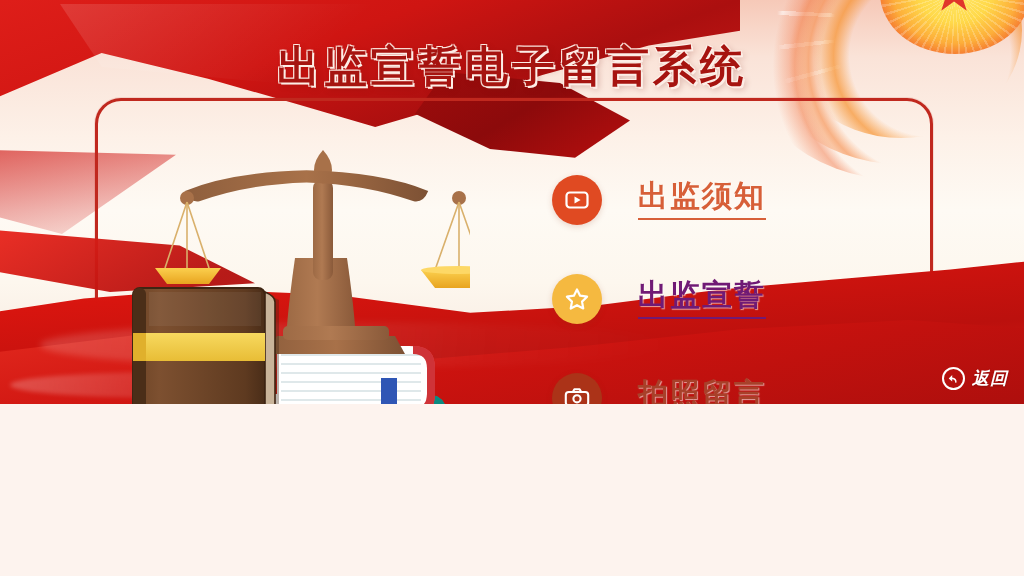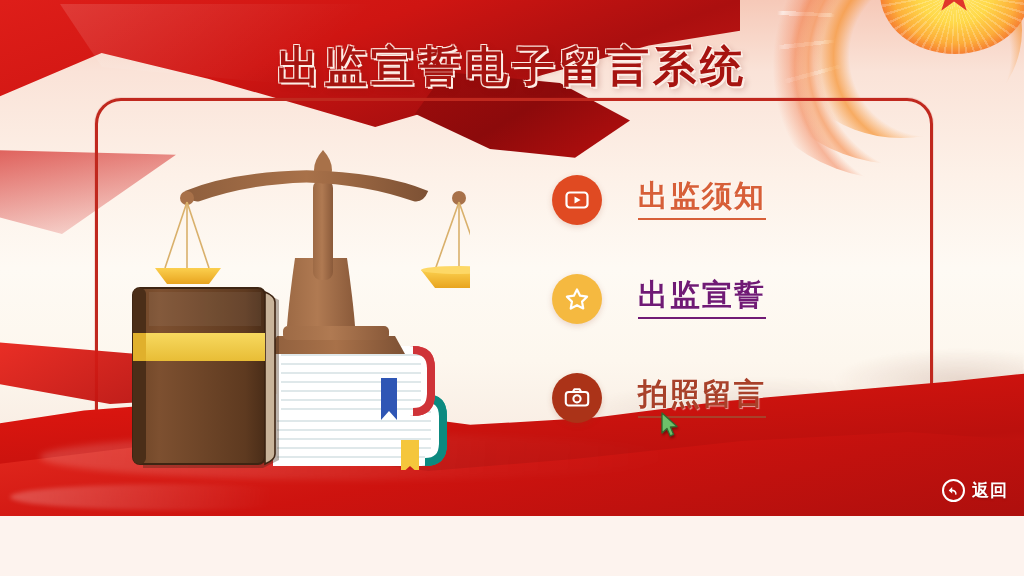--- a/index.html
+++ b/index.html
@@ -2,21 +2,21 @@
 <html><head>
 <meta charset="utf-8">
 <style>
   * { margin:0; padding:0; box-sizing:border-box; }
   html,body { width:1024px; height:576px; overflow:hidden; }
   body {
     font-family:"Liberation Sans", sans-serif;
     background:#fdf3ee;
     position:relative;
   }
-  #stage { position:absolute; inset:0; width:1024px; height:516px; overflow:hidden; }
+  #stage { position:absolute; inset:0; width:1024px; height:404px; overflow:hidden; }
 
   
   .bg-base {
     position:absolute; inset:0;
     background:
       linear-gradient(180deg,#f6c9b8 0%,#fae3d8 14%,#fdf1e8 34%,#fefaf4 52%,#fdf7ee 70%,#f8ece2 86%,#f3e3d6 100%);
   }
   .bg-landscape {
     position:absolute; left:0; right:0; top:300px; height:240px;
     background:
@@ -185,20 +185,21 @@
     display:flex; align-items:center; gap:7px; cursor:pointer;
   }
   .back-circle {
     width:23px; height:23px; border-radius:50%;
     border:2px solid #fff; display:flex; align-items:center; justify-content:center;
   }
   .back-label {
     color:#fff; font-size:17px; font-weight:bold; letter-spacing:1px;
     font-family:"DejaVu Sans","Liberation Sans", sans-serif;
     text-shadow:0 1px 2px rgba(110,10,8,.6);
+    font-style:italic;
   }
 </style>
 </head>
 <body>
 
 <div id="stage">
 
   <div class="bg-base"></div>
   <div class="bg-landscape"></div>
   <div class="bg-ridge"></div>

